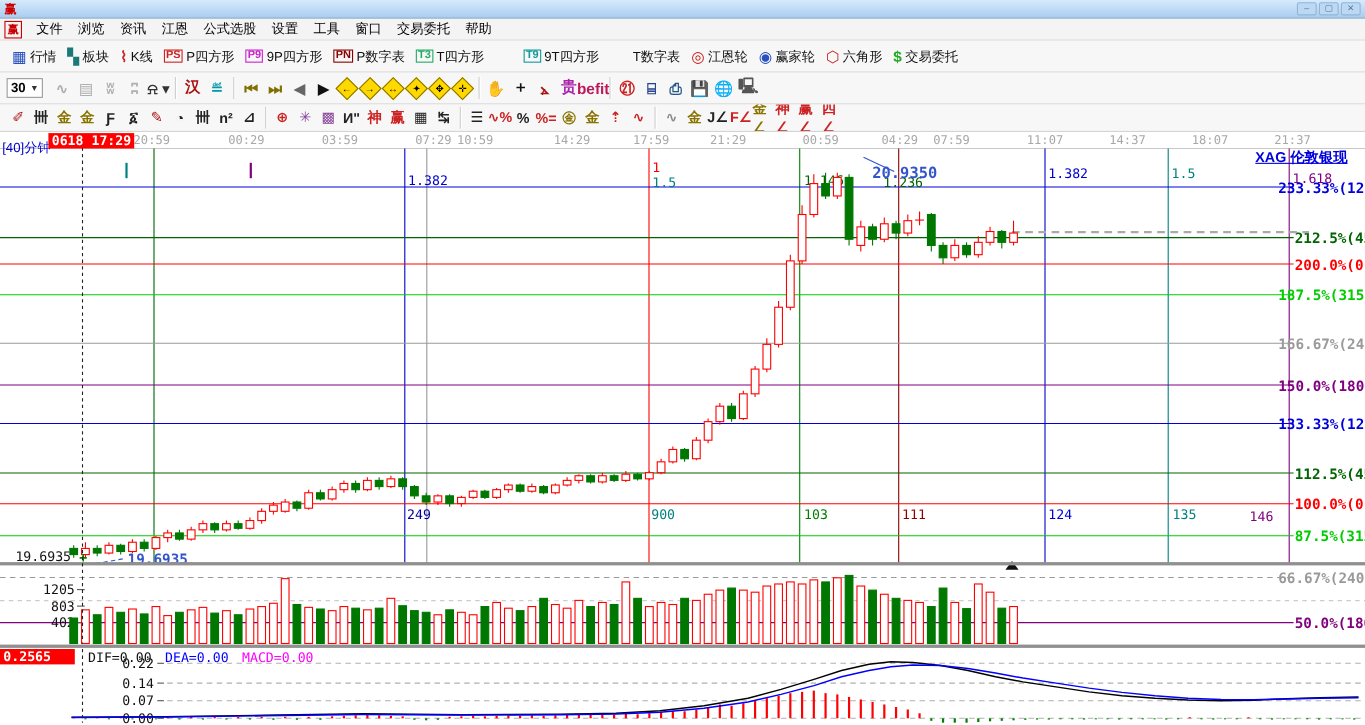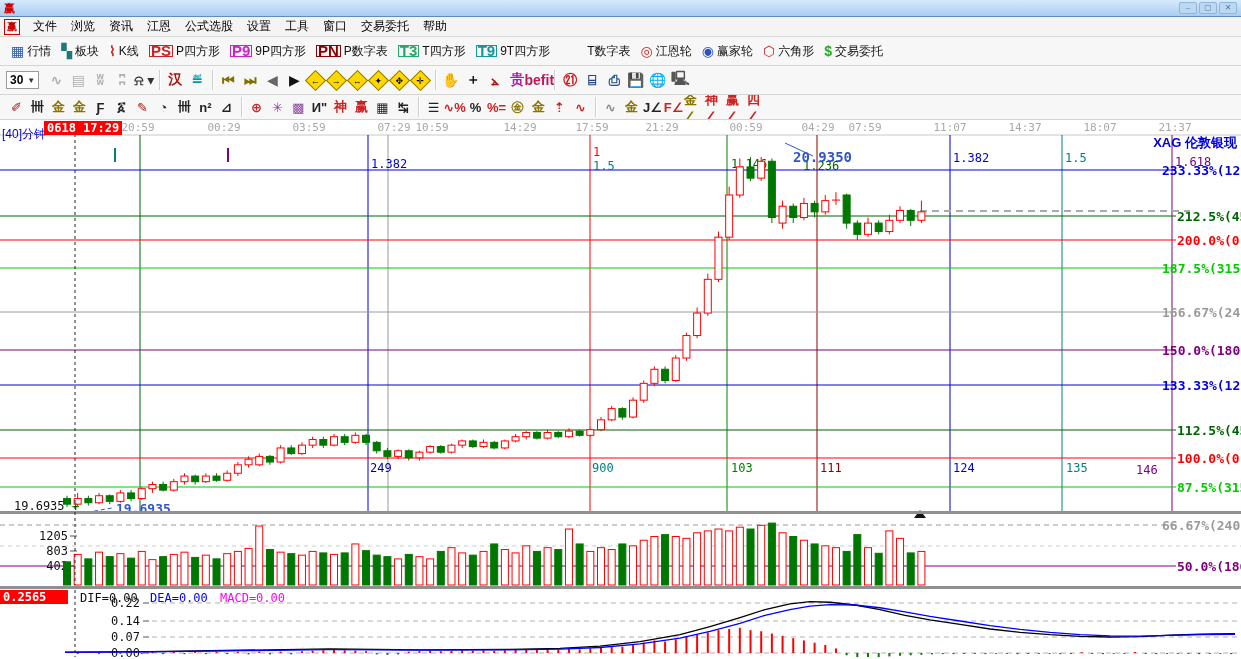--- a/index.html
+++ b/index.html
@@ -16,37 +16,37 @@
   .menubar { height:20px; background:#f4f4f4; border-bottom:1px solid #d8d8d8; display:flex; align-items:center; font-size:12px; }
   .menubar .appicon { color:#c00; border:1px solid #c00; font-weight:bold; font-size:10px; padding:0 2px; margin:0 6px 0 4px; }
   .menuitem { padding:19px 7px; cursor:default; }
 
   .tbar { background:#f7f7f7; border-bottom:1px solid #d4d4d4; display:flex; align-items:center; overflow:hidden; }
   .tb1 { height:29px; padding-left:6px; }
   .tb2 { height:29px; padding-left:6px; }
   .tb3 { height:25px; padding-left:6px; }
   .tbtn { display:flex; align-items:center; gap:3px; padding:2px 5px; font-size:12px; color:#111; cursor:default; white-space:nowrap; }
   .tglyph { font-size:14px; line-height:14px; font-weight:bold; }
-  .boxed { font-size:15px; font-weight:bold; line-height:10px; padding:0 1px; border:1px solid currentColor; }
+  .boxed { font-size:10px; font-weight:bold; line-height:10px; padding:0 1px; border:1px solid currentColor; }
   .sep { width:1px; height:20px; background:#cfcfcf; margin:0 4px; box-shadow:1px 0 0 #fff; }
   .icbtn { width:22px; height:22px; display:flex; align-items:center; justify-content:center; font-size:14px; font-weight:bold; cursor:default; }
   .icbtn.sm { width:21px; height:19px; font-size:13px; }
   .diamond { width:15px; height:15px; background:#ffd800; border:1px solid #8a7400; transform:rotate(45deg); display:flex; align-items:center; justify-content:center; margin:0 3px; }
   .diamond span { transform:rotate(-45deg); font-size:9px; font-weight:bold; color:#000; }
   .period { display:flex; align-items:center; border:1px solid #9a9a9a; background:#fff; font-size:12px; font-weight:bold;
     padding:1px 3px; margin-right:6px; gap:4px; }
   .period .arrow { font-size:8px; color:#333; }
 
   .chartwrap { position:relative; width:1241px; height:539px; background:#fff; }
   .chartwrap svg { position:absolute; left:0; top:0; }
   .ovl { position:absolute; font-size:12px; white-space:nowrap; }
   .period-lbl { left:2px; top:6px; color:#0000cc; }
   .cross-badge { left:44px; top:1px; background:#f00; color:#fff; font-weight:bold; font-size:12px;
     font-family:"DejaVu Sans Mono",monospace; padding:0 3px; line-height:14px; }
-  .sym-lbl { right:4px; top:14px; color:#0000dd; font-weight:bold; font-size:13px; }
+  .sym-lbl { right:16px; top:14px; color:#0000dd; font-weight:bold; font-size:13px;text-decoration:underline; }
 </style>
 </head>
 <body>
 
 <div class="titlebar">
   <span class="appicon">赢</span>
   <span class="wbtns">
     <span class="wbtn">–</span>
     <span class="wbtn">▢</span>
     <span class="wbtn">✕</span>
@@ -81,21 +81,21 @@
     </span>
     <span class="tbtn">
       <span class="boxed" style="color: rgb(139, 0, 0);">PN</span>
       <span>P数字表</span>
     </span>
     <span class="tbtn">
       <span class="boxed" style="color: rgb(34, 170, 102);">T3</span>
       <span>T四方形</span>
     </span>
     <span class="tbtn">
-      <span class="boxed" style="color: rgb(17, 153, 153);">T9</span>
+      <span class="boxed" style="color: rgb(17, 153, 153); margin-left: 26px;">T9</span>
       <span>9T四方形</span>
     </span>
     <span class="tbtn">
       <span class="boxed" style="color: rgb(34, 170, 34); margin-top: 40px;">TN</span>
       <span>T数字表</span>
     </span>
     <span class="tbtn">
       <span class="tglyph" style="color: rgb(204, 34, 34);">◎</span>
       <span>江恩轮</span>
     </span>

